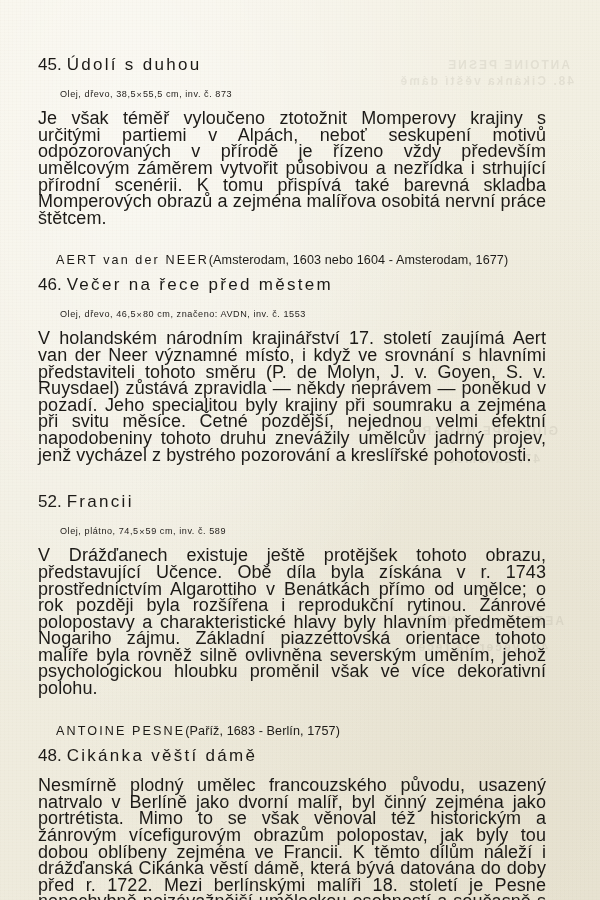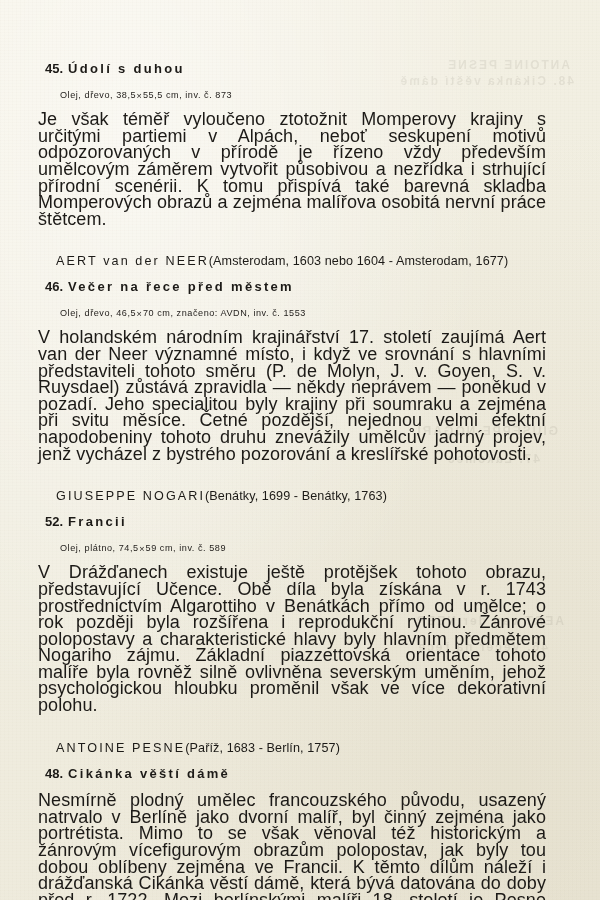--- a/index.html
+++ b/index.html
@@ -67,23 +67,23 @@
   .artist-line {
     margin: 0 0 3px 18px;
     font-size: 12.6px;
     letter-spacing: 2.1px;
     line-height: 1.35;
     white-space: nowrap;
   }
   .artist-line .dates { letter-spacing: .1px; }
 
   .work-title {
-    margin: 7px;
-    font-size: 13px;
-    font-weight: 700;
+    margin: 0;
+    font-size: 17px;
+    font-weight: 400;
     letter-spacing: .1px;
     line-height: 1.5;
   }
   .work-title .num { letter-spacing: 0; margin-right: 5px; }
   .work-title .ttl { letter-spacing: 2.3px; }
 
   .medium-line {
     margin: 10px 0 0 22px;
     font-size: 9.1px;
     letter-spacing: .55px;
@@ -152,31 +152,28 @@
     <div class="gap-lg"></div>
 
     <div class="entry">
       <p class="artist-line">
         <span>AERT van der NEER</span><span class="dates">(Amsterodam, 1603 nebo 1604 - Amsterodam, 1677)</span>
       </p>
       <p class="work-title">
         <span class="num">46.</span><span class="ttl">Večer na řece před městem</span>
       </p>
       <p class="medium-line">
-        <span>Olej, dřevo, 46,5</span><span class="xsign">×</span><span>70 cm, značeno: AVDN, inv. č. 1553</span>
+        <span>Olej, dřevo, 46,5</span><span class="xsign">×</span><span>80 cm, značeno: AVDN, inv. č. 1553</span>
       </p>
       <p class="body-text">V holandském národním krajinářství 17. století zaujímá Aert van der Neer významné místo, i když ve srovnání s hlavními představiteli tohoto směru (P. de Molyn, J. v. Goyen, S. v. Ruysdael) zůstává zpravidla — někdy neprávem — poněkud v pozadí. Jeho specialitou byly krajiny při soumraku a zejména při svitu měsíce. Četné pozdější, nejednou velmi efektní napodobeniny tohoto druhu znevážily umělcův jadrný projev, jenž vycházel z bystrého pozorování a kreslířské pohotovosti.</p>
     </div>
 
     <div class="gap-lg"></div>
 
     <div class="entry">
-      <p class="artist-line">
-        <span>GIUSEPPE NOGARI</span><span class="dates">(Benátky, 1699 - Benátky, 1763)</span>
-      </p>
       <p class="work-title">
         <span class="num">52.</span><span class="ttl">Francii</span>
       </p>
       <p class="medium-line">
         <span>Olej, plátno, 74,5</span><span class="xsign">×</span><span>59 cm, inv. č. 589</span>
       </p>
       <p class="body-text">V Drážďanech existuje ještě protějšek tohoto obrazu, představující Učence. Obě díla byla získána v r. 1743 prostřednictvím Algarottiho v Benátkách přímo od umělce; o rok později byla rozšířena i reprodukční rytinou. Žánrové polopostavy a charakteristické hlavy byly hlavním předmětem Nogariho zájmu. Základní piazzettovská orientace tohoto malíře byla rovněž silně ovlivněna severským uměním, jehož psychologickou hloubku proměnil však ve více dekorativní polohu.</p>
     </div>
 
     <div class="gap-lg"></div>

